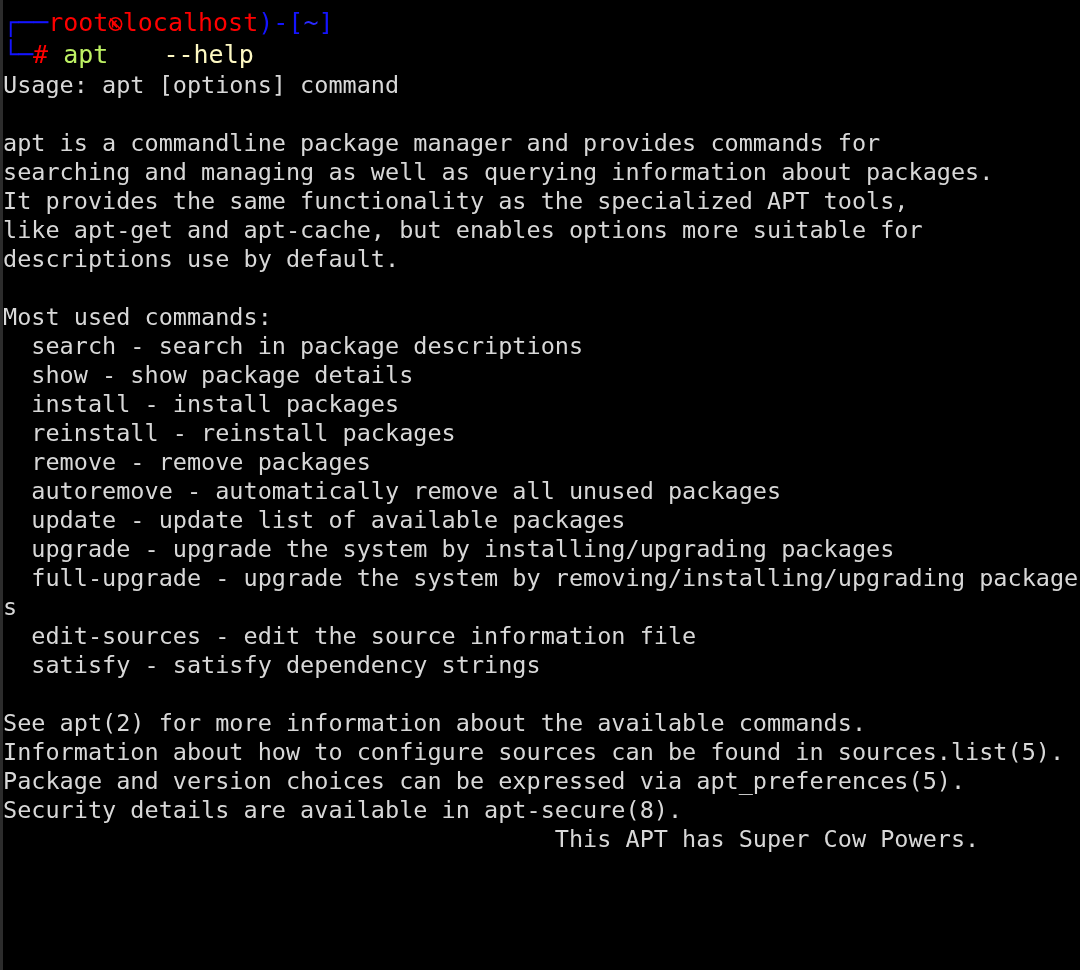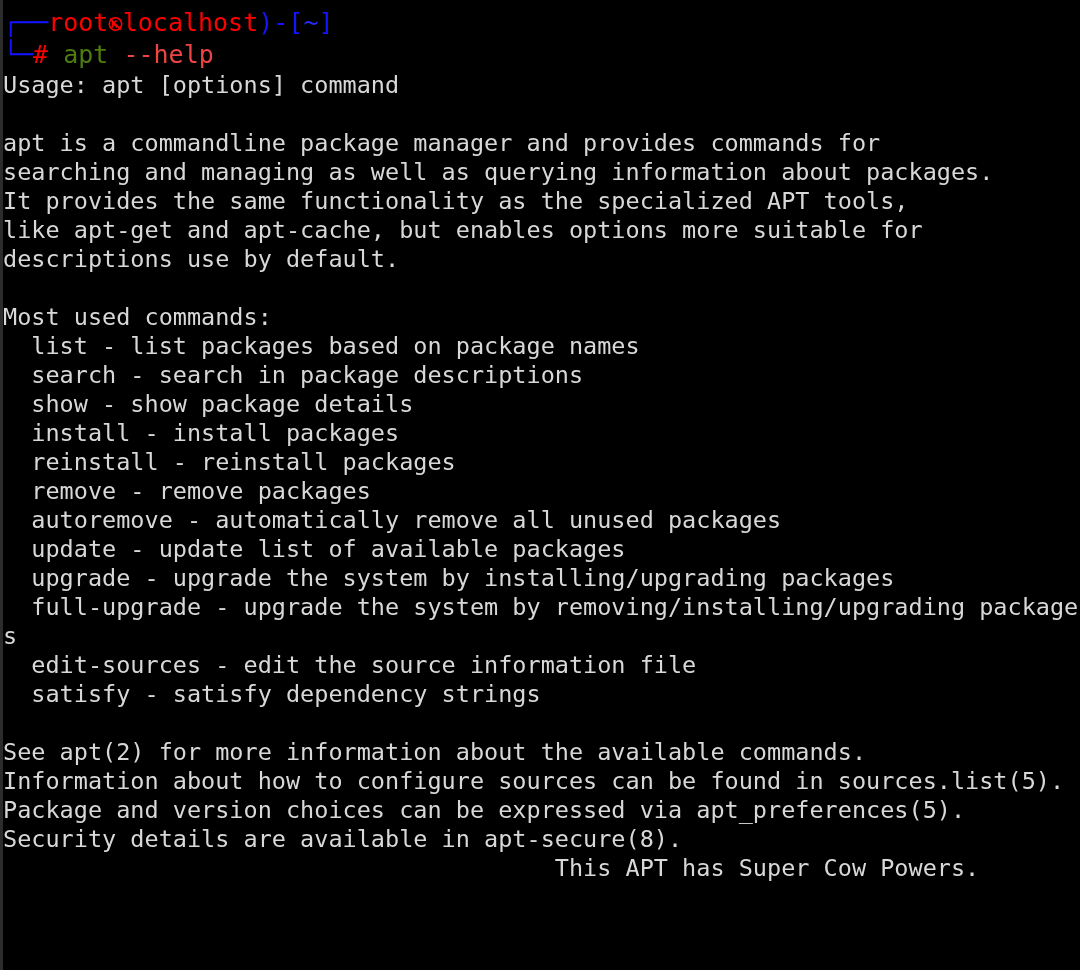--- a/index.html
+++ b/index.html
@@ -44,22 +44,22 @@
     color: #d8d8d8;
     font-family: "DejaVu Sans Mono", "Liberation Mono", monospace;
   }
 
   .line.blank { color: transparent; }
 
   
   .c-red    { color: #ff0000; }
   .c-blue   { color: #1414ff; }
   .c-blue2  { color: #2a2aff; }
-  .c-cyan   { color: #4d7c0f; }
-  .c-green  { color: #ef4444; }
+  .c-cyan   { color: #bef264; }
+  .c-green  { color: #fef9c3; margin-left: 40px; }
 
   
   .prompt-line {
     height: 32px;
     line-height: 32px;
     font-size: 25px;
   }
 
   .kali-glyph {
     display: inline-block;
@@ -89,21 +89,20 @@
     <div class="line blank"> </div>
 
     <div class="line">apt is a commandline package manager and provides commands for</div>
     <div class="line">searching and managing as well as querying information about packages.</div>
     <div class="line">It provides the same functionality as the specialized APT tools,</div>
     <div class="line">like apt-get and apt-cache, but enables options more suitable for</div>
     <div class="line">descriptions use by default.</div>
     <div class="line blank"> </div>
 
     <div class="line">Most used commands:</div>
-    <div class="line">  list - list packages based on package names</div>
     <div class="line">  search - search in package descriptions</div>
     <div class="line">  show - show package details</div>
     <div class="line">  install - install packages</div>
     <div class="line">  reinstall - reinstall packages</div>
     <div class="line">  remove - remove packages</div>
     <div class="line">  autoremove - automatically remove all unused packages</div>
     <div class="line">  update - update list of available packages</div>
     <div class="line">  upgrade - upgrade the system by installing/upgrading packages</div>
     <div class="line">  full-upgrade - upgrade the system by removing/installing/upgrading package</div>
     <div class="line">s</div>

